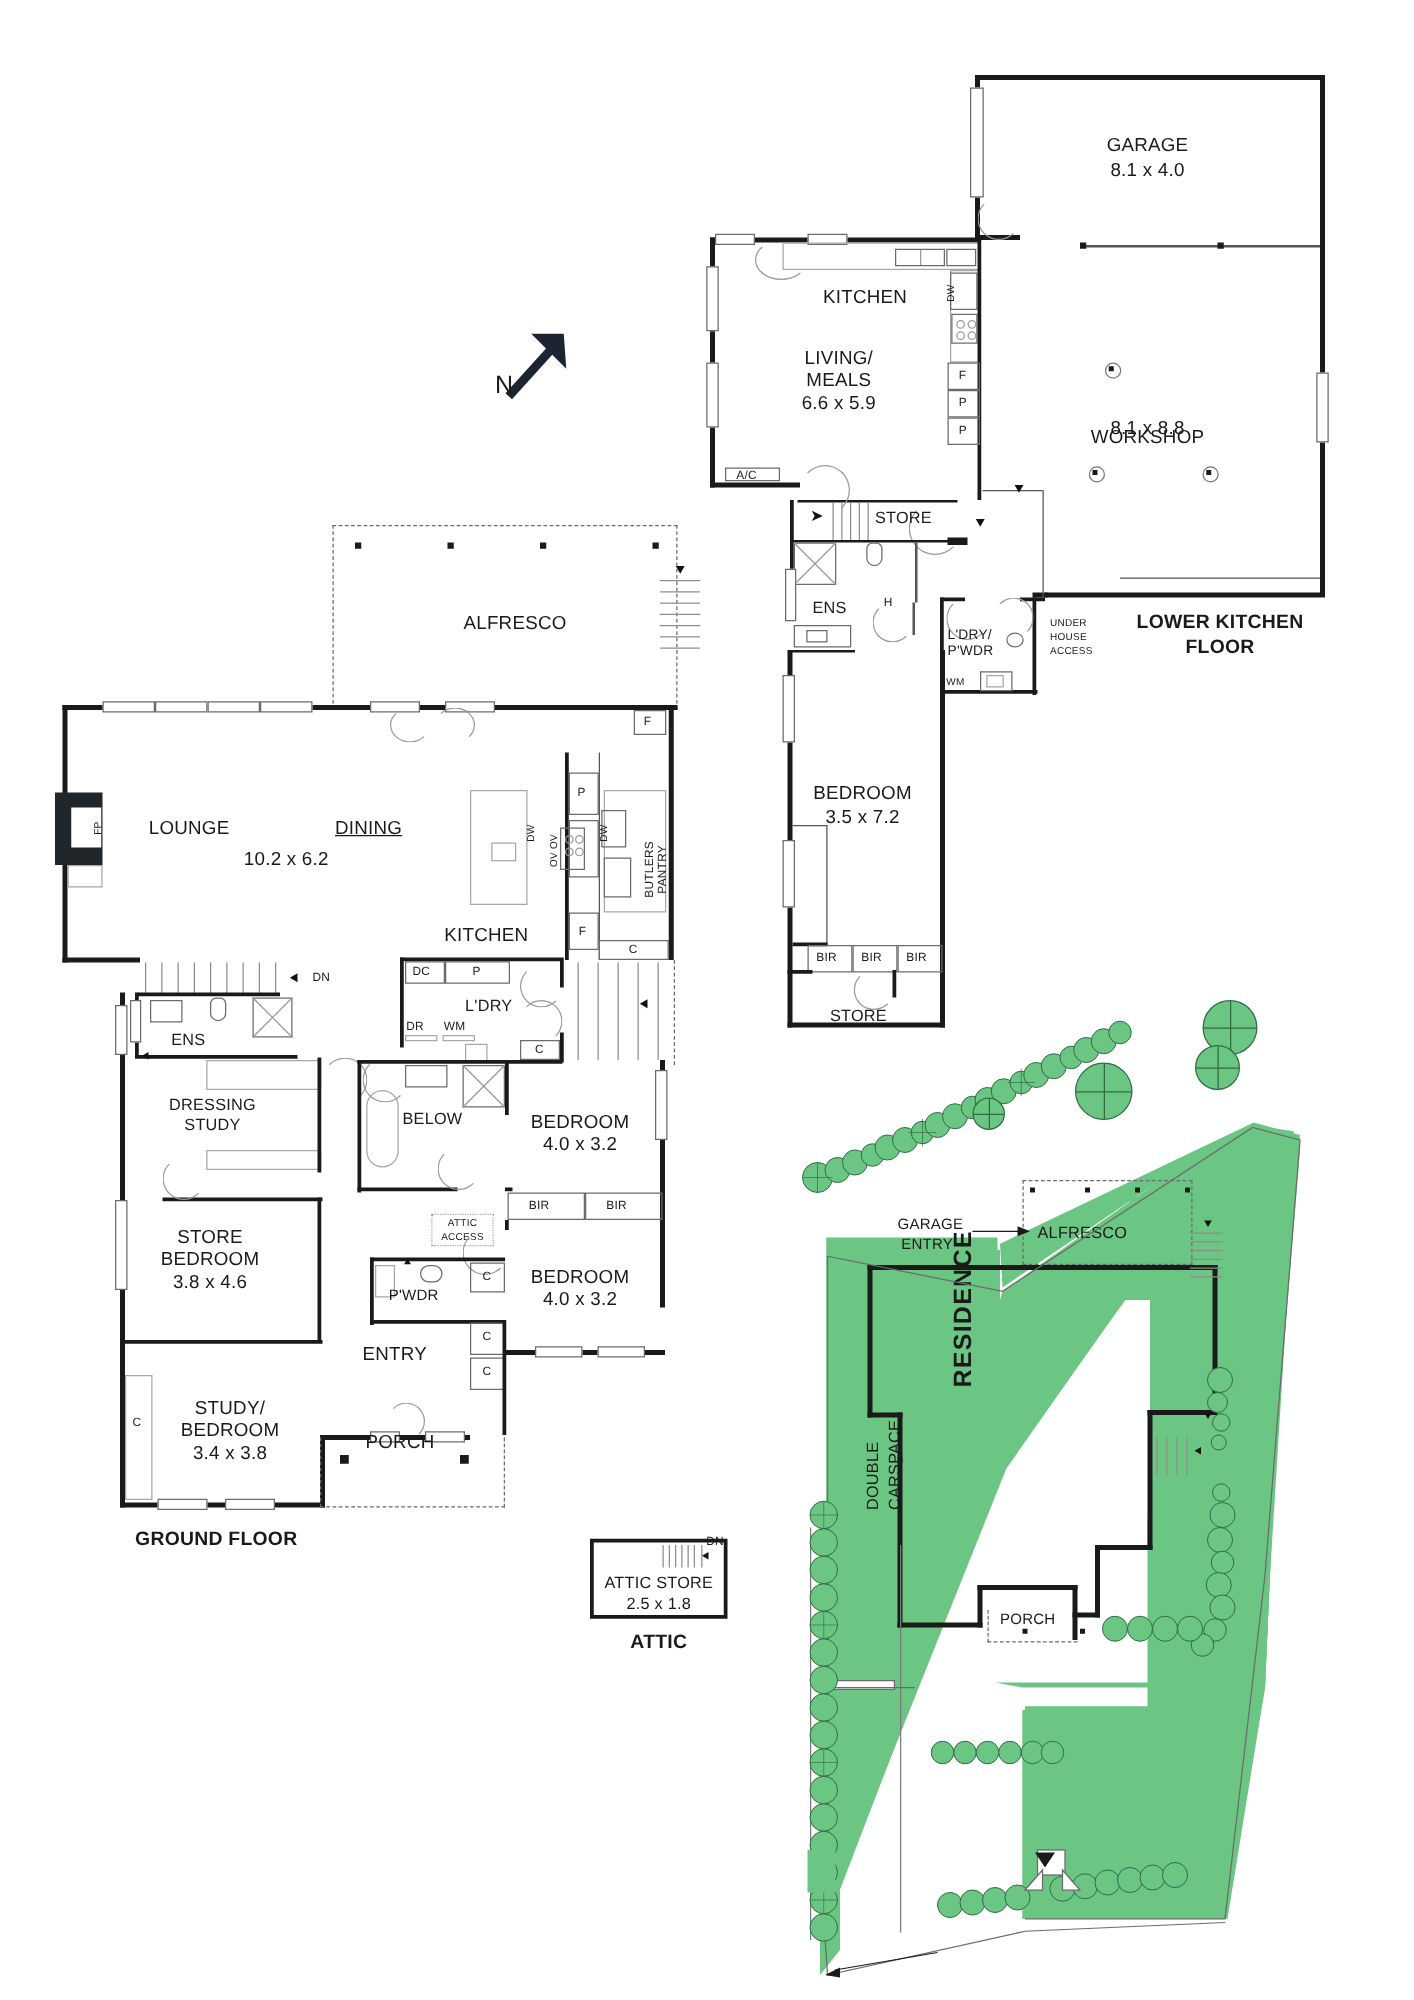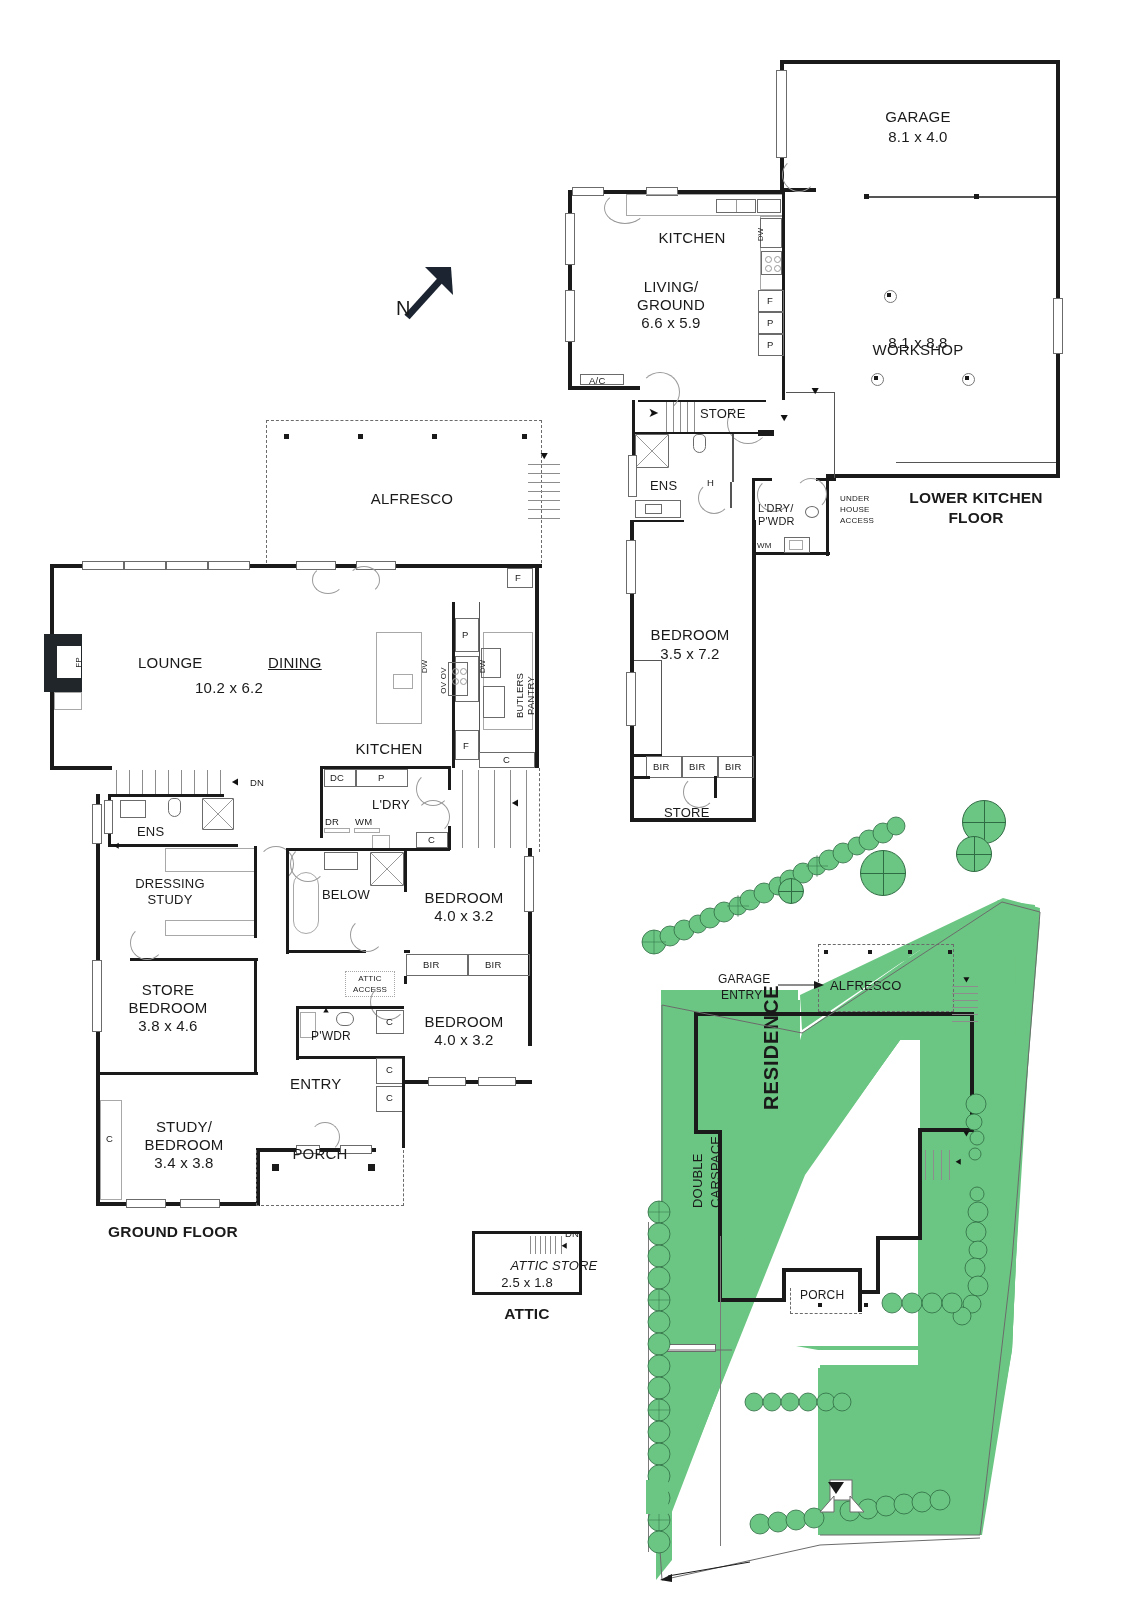--- a/index.html
+++ b/index.html
@@ -104,21 +104,21 @@
 
     <div class="wall" style="left:568px;top:190px;width:4px;height:200px;"></div>
     <div class="win" style="left:565px;top:213px;width:10px;height:52px;"></div>
     <div class="win" style="left:565px;top:290px;width:10px;height:52px;"></div>
     <div class="wall" style="left:568px;top:386px;width:72px;height:4px;"></div>
     <div class="win" style="left:580px;top:374px;width:44px;height:11px;"></div>
     <div class="lbl tiny" style="left:589px;top:375px;">A/C</div>
 
     <div class="lbl rm c" style="left:692px;top:229px;">KITCHEN</div>
     <div class="lbl rm c" style="left:671px;top:278px;">LIVING/</div>
-    <div class="lbl rm c" style="left:671px;top:296px;">GROUND</div>
+    <div class="lbl rm c" style="left:671px;top:296px;">MEALS</div>
     <div class="lbl rm c" style="left:671px;top:314px;">6.6 x 5.9</div>
 
     <div class="boxl" style="left:626px;top:194px;width:158px;height:22px;"></div>
     <div class="box" style="left:716px;top:199px;width:40px;height:14px;"></div>
     <div class="hair" style="left:736px;top:200px;width:1px;height:12px;"></div>
     <div class="box" style="left:757px;top:199px;width:24px;height:14px;"></div>
     <div class="boxl" style="left:760px;top:216px;width:24px;height:74px;"></div>
     <div class="box" style="left:760px;top:218px;width:22px;height:30px;"></div>
     <div class="lbl tiny8 vert" style="left:754px;top:230px;transform:rotate(-90deg);">DW</div>
     <div class="box" style="left:761px;top:251px;width:21px;height:24px;"></div>
@@ -246,21 +246,21 @@
     <div class="arc" style="left:312px;top:566px;width:32px;height:28px;"></div>
     <div class="arc2" style="left:348px;top:566px;width:32px;height:28px;"></div>
 
     <div class="wall" style="left:50px;top:564px;width:4px;height:206px;"></div>
     <div class="fp" style="left:44px;top:634px;width:38px;height:58px;"></div>
     <div class="win" style="left:57px;top:646px;width:24px;height:32px;background:#fff;border:none;"></div>
     <div class="lbl tiny8 vert" style="left:73px;top:658px;transform:rotate(-90deg);">FP</div>
     <div class="boxl" style="left:54px;top:692px;width:28px;height:18px;"></div>
     <div class="wall" style="left:50px;top:766px;width:62px;height:4px;"></div>
 
-    <div class="lbl rm" style="left:138px;top:654px;">LOUNGE</div>
+    <div class="lbl rm" style="left:119px;top:654px;">LOUNGE</div>
     <div class="lbl rm" style="left:268px;top:654px;text-decoration:underline;">DINING</div>
     <div class="lbl rm c" style="left:229px;top:679px;">10.2 x 6.2</div>
 
     <div class="boxl" style="left:376px;top:632px;width:46px;height:92px;"></div>
     <div class="boxl" style="left:393px;top:674px;width:20px;height:15px;"></div>
     <div class="lbl tiny8 vert" style="left:418px;top:662px;transform:rotate(-90deg);">DW</div>
 
     <div class="wall" style="left:452px;top:602px;width:3px;height:166px;"></div>
     <div class="box" style="left:455px;top:618px;width:24px;height:34px;"></div>
     <div class="lbl tiny" style="left:462px;top:629px;">P</div>
@@ -446,21 +446,21 @@
       <i style="left:0;top:0;width:1px;height:18px;"></i>
       <i style="left:5px;top:0;width:1px;height:18px;"></i>
       <i style="left:10px;top:0;width:1px;height:18px;"></i>
       <i style="left:15px;top:0;width:1px;height:18px;"></i>
       <i style="left:20px;top:0;width:1px;height:18px;"></i>
       <i style="left:25px;top:0;width:1px;height:18px;"></i>
       <i style="left:31px;top:0;width:1px;height:18px;"></i>
     </div>
     <div class="arrow" style="left:560px;top:1240px;font-size:11px;">⯇</div>
     <div class="lbl tiny" style="left:565px;top:1228px;">DN</div>
-    <div class="lbl rmS c" style="left:554px;top:1258px;font-style:italic;">ATTIC STORE</div>
+    <div class="lbl rmS c" style="left:527px;top:1258px;">ATTIC STORE</div>
     <div class="lbl rmS c" style="left:527px;top:1275px;">2.5 x 1.8</div>
     <div class="lbl ttl c" style="left:527px;top:1304px;">ATTIC</div>
   </div>
 
   <div>
 
     <svg style="position:absolute;left:620px;top:790px;" width="420" height="790">
 
       <polygon points="41,740 41,640 180,390 380,110 415,115 398,375 390,470 360,470 360,250 178,250 178,200 41,200" fill="#6cc683"></polygon>
 

